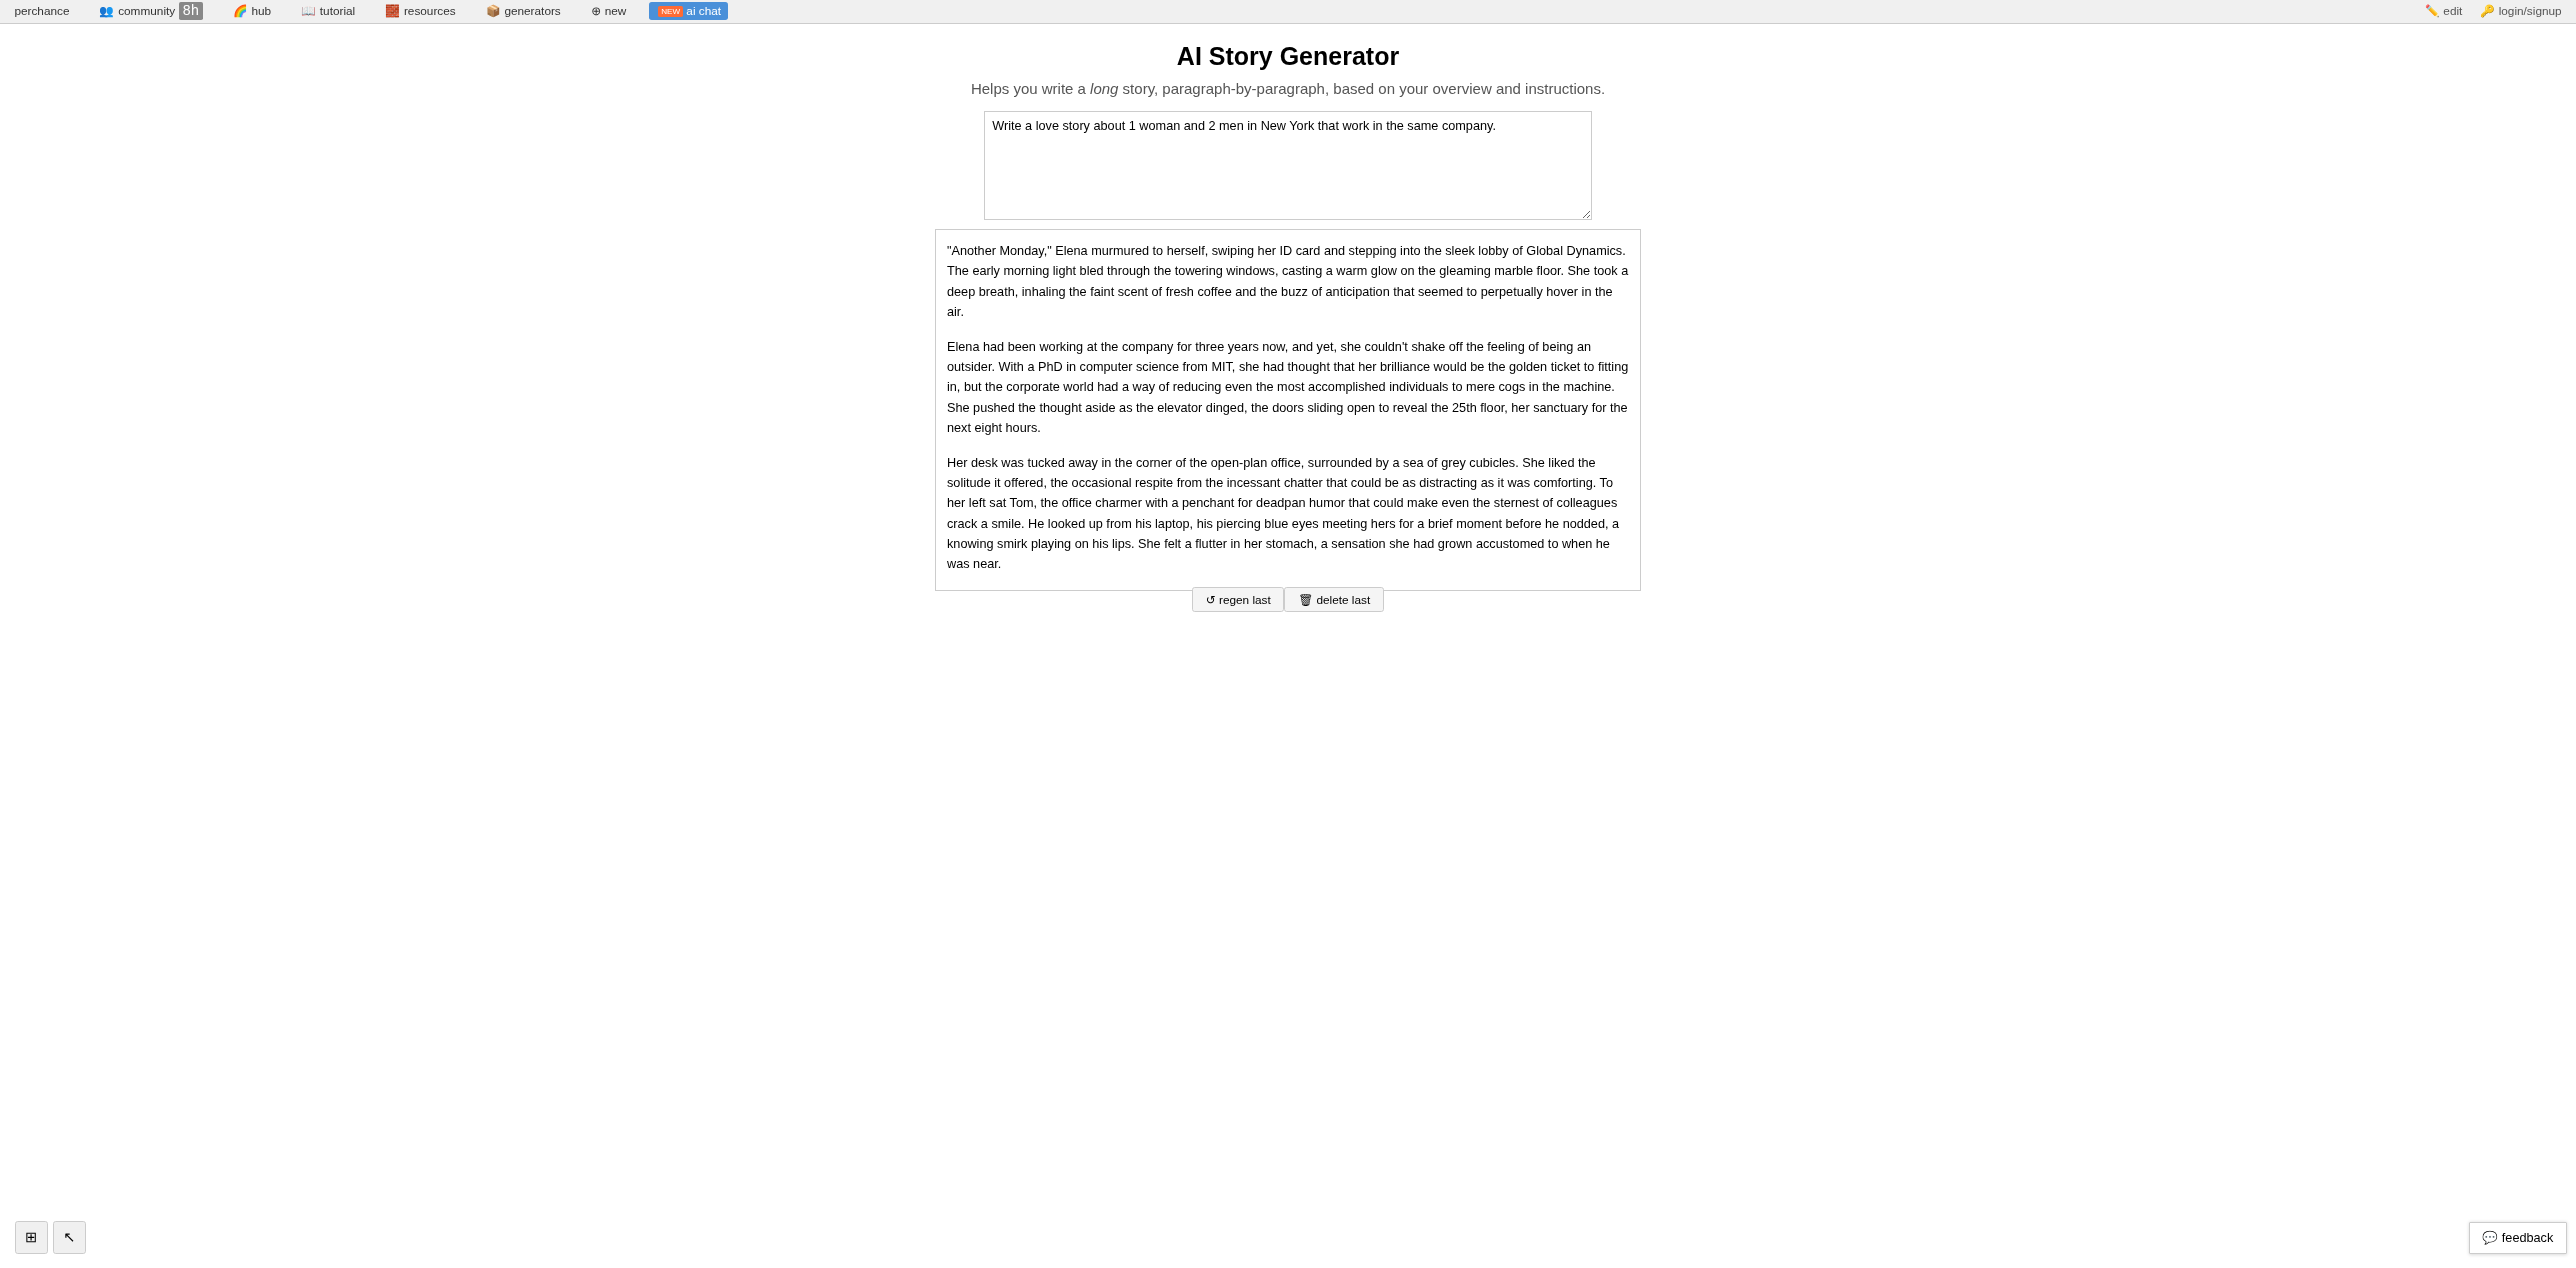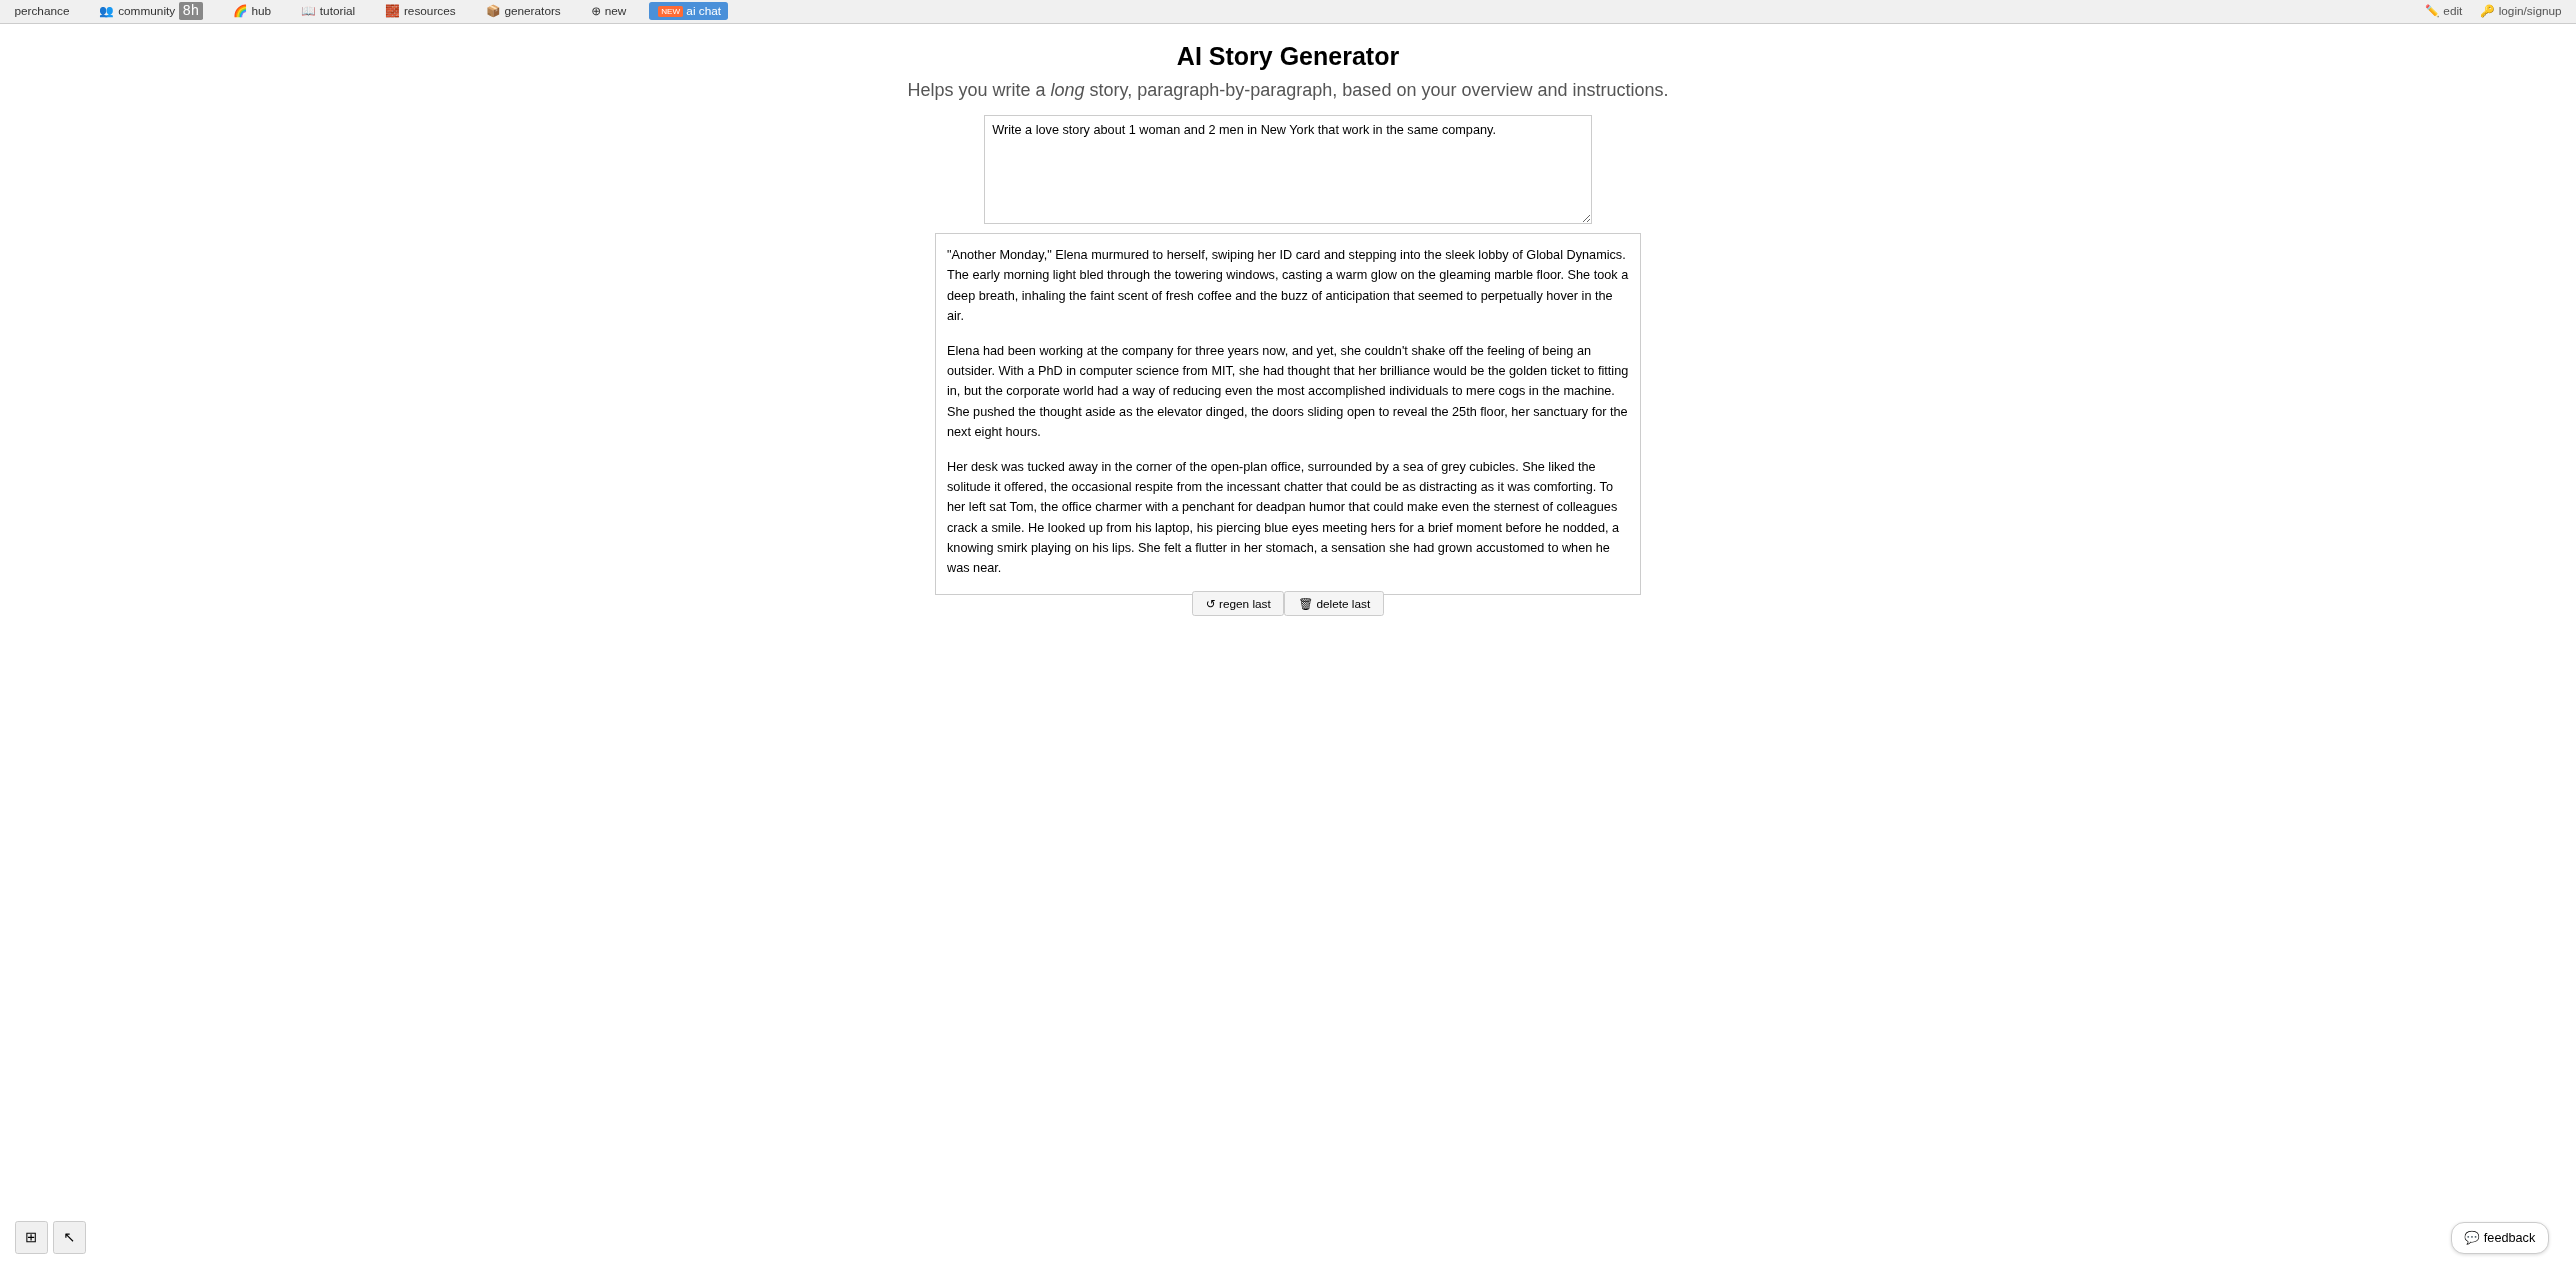--- a/index.html
+++ b/index.html
@@ -66,21 +66,21 @@
     }
 
     #page-title {
       font-size: 25px;
       font-weight: bold;
       text-align: center;
       margin-bottom: 9px;
     }
 
     #page-subtitle {
-      font-size: 18px;
+      font-size: 15px;
       color: #555;
       text-align: center;
       margin-bottom: 14.5px;
     }
 
     #page-subtitle em {
       font-style: italic;
     }
 
     #prompt-textarea {
@@ -163,24 +163,24 @@
       display: flex;
       align-items: center;
       justify-content: center;
       font-size: 14.5px;
     }
 
     
     #feedback-btn {
       position: fixed;
       bottom: 14.5px;
-      right: 27px;
+      right: 9px;
       background: #fff;
       border: 0.9px solid #ccc;
-      border-radius: 13px;
+      border-radius: 1px;
       padding: 7.2px 12.7px;
       font-size: 12.7px;
       cursor: pointer;
       display: flex;
       align-items: center;
       gap: 5.4px;
       box-shadow: 0 0.9px 3.6px rgba(0,0,0,0.15);
       text-align: center;
     }
 

